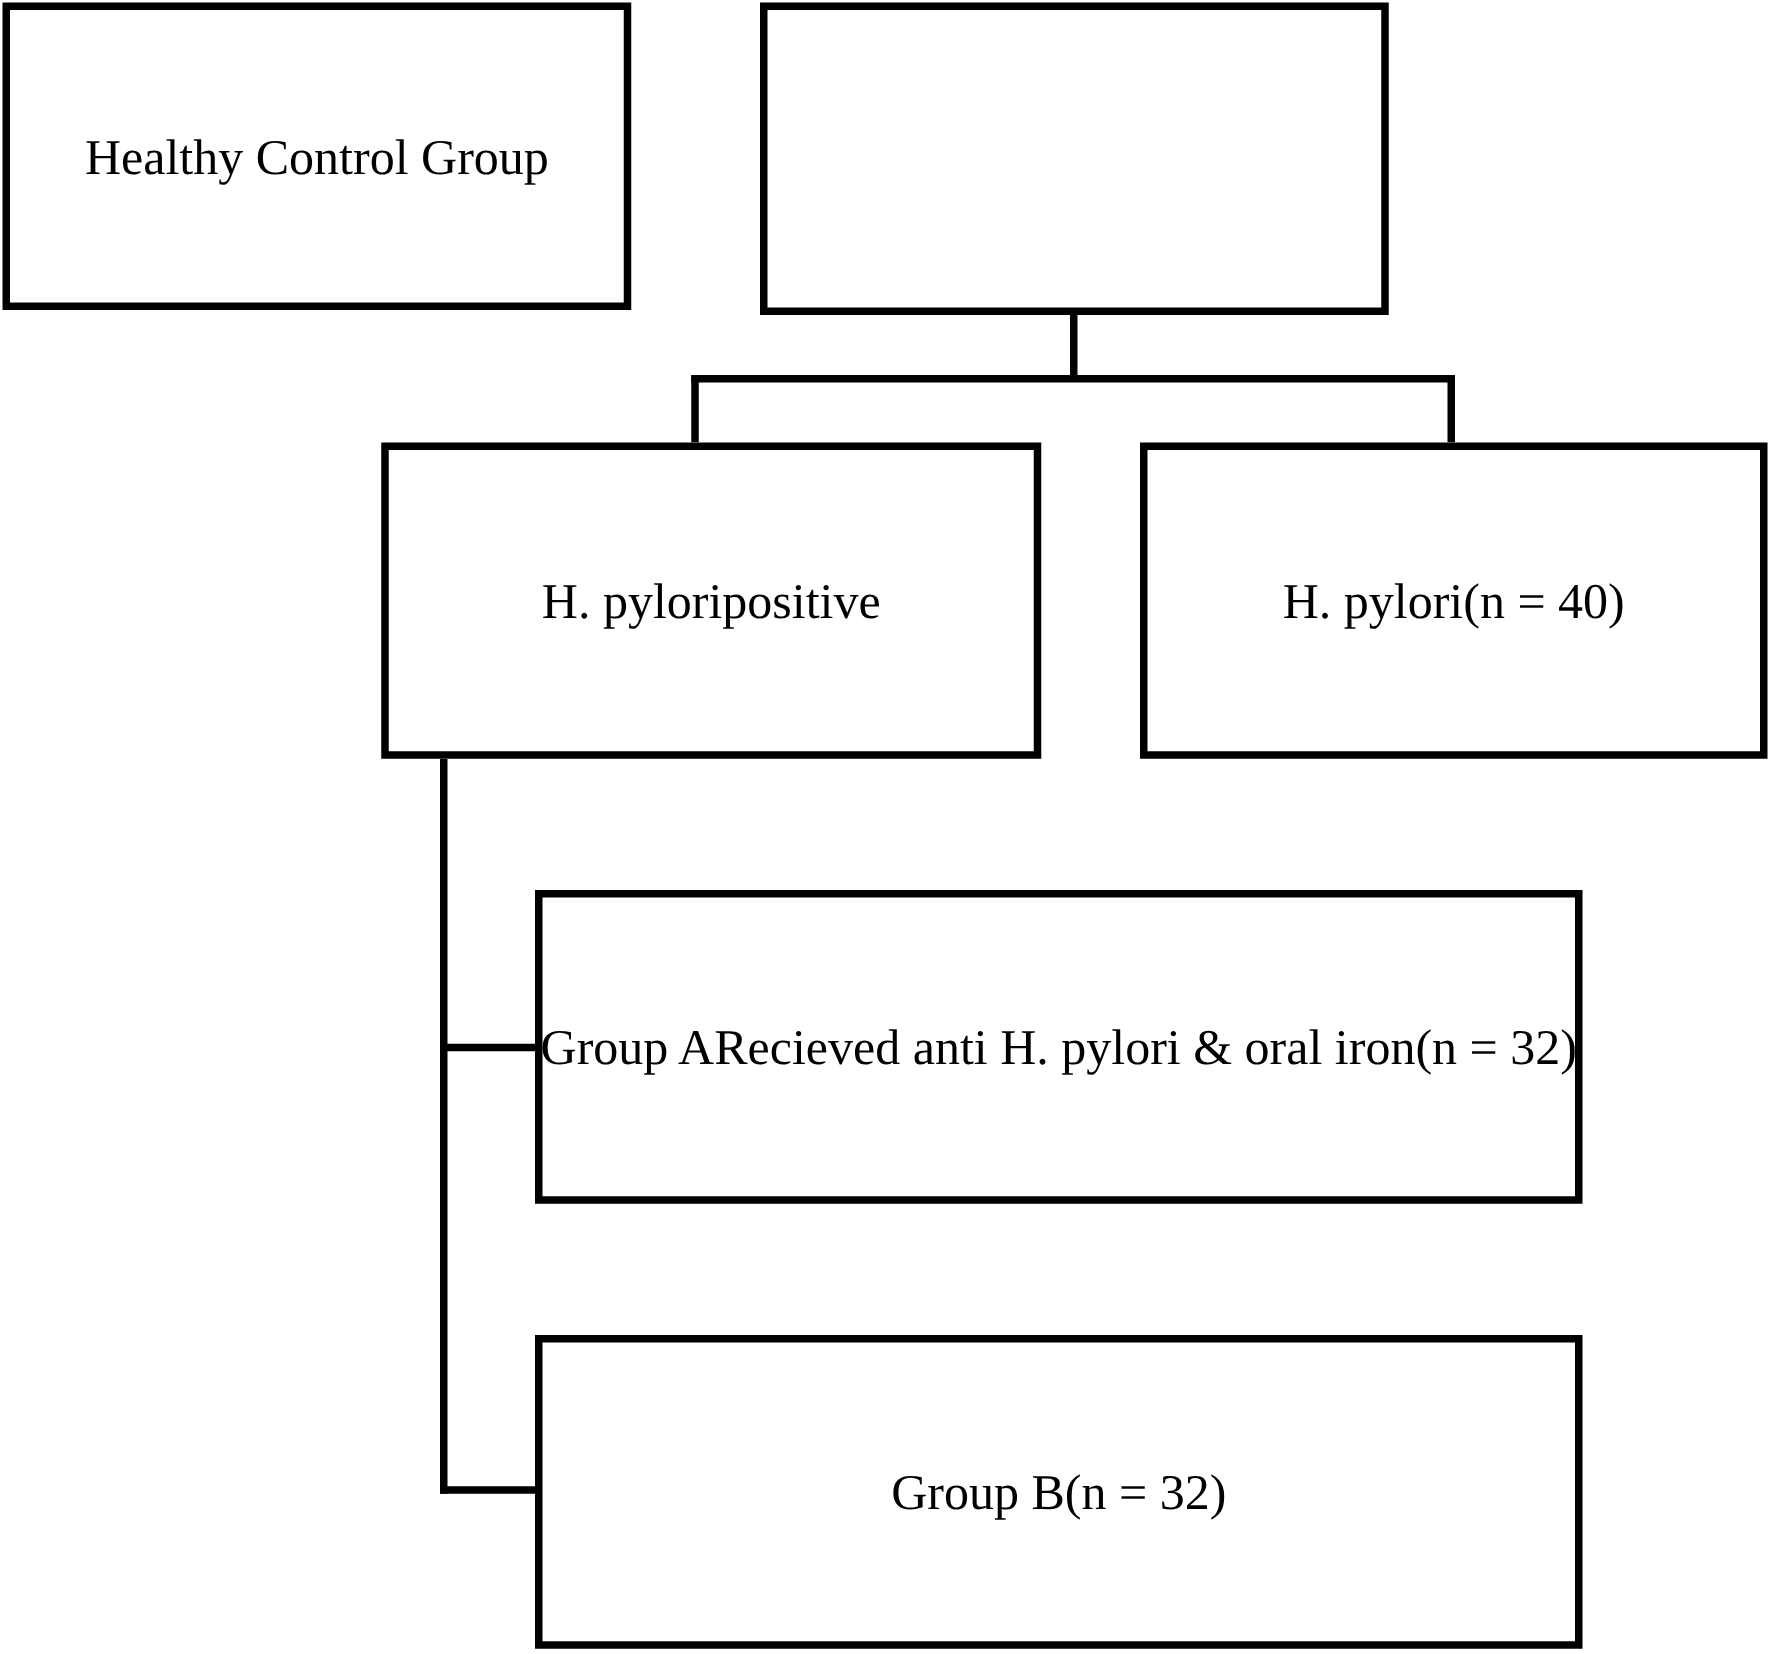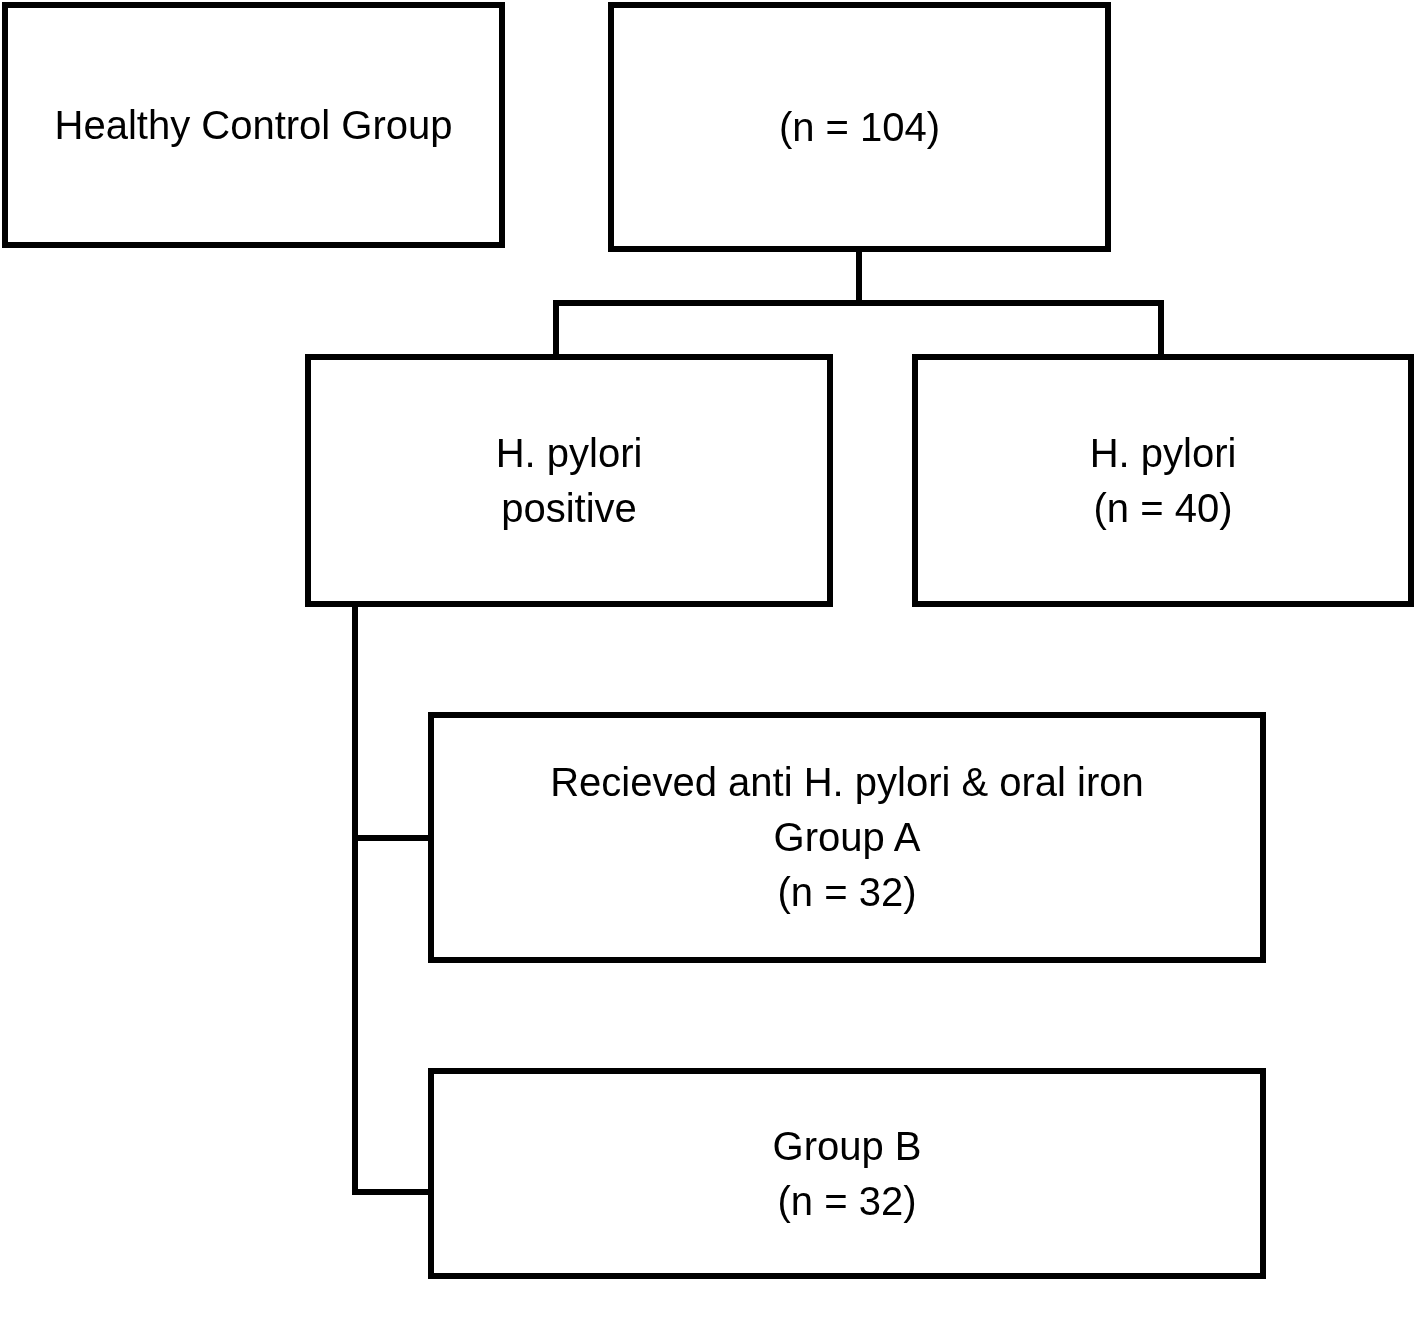--- a/index.html
+++ b/index.html
@@ -14,39 +14,40 @@
     background: #ffffff;
     font-family: "Liberation Sans", sans-serif;
     color: #000000;
   }
   .node {
     position: absolute;
     box-sizing: border-box;
     background: #ffffff;
     border: 6px solid #000000;
     display: flex;
-    flex-direction: column;
+    flex-direction: row;
     justify-content: center;
     align-items: center;
     text-align: center;
     font-size: 40px;
     line-height: 55px;
+    font-family: Liberation Serif, serif;
   }
   .node .line { white-space: nowrap; }
   .conn {
     position: absolute;
     background: #000000;
   }
   
   #node-healthy  { left: 2px;   top: 2px;    width: 503px; height: 246px; }
   #node-ida      { left: 608px; top: 2px;    width: 503px; height: 250px; }
   #node-positive { left: 305px; top: 354px;  width: 528px; height: 253px; }
   #node-negative { left: 912px; top: 354px;  width: 502px; height: 253px; }
   #node-group-a  { left: 428px; top: 712px;  width: 838px; height: 251px; }
-  #node-group-b  { left: 428px; top: 1068px; width: 838px; height: 211px; }
+  #node-group-b  { left: 428px; top: 1068px; width: 838px; height: 251px; }
   
   #conn-ida-drop      { left: 856px;  top: 252px;  width: 6px;   height: 53px;  }
   #conn-split-h       { left: 553px;  top: 300px;  width: 611px; height: 6px;   }
   #conn-left-drop     { left: 553px;  top: 300px;  width: 6px;   height: 54px;  }
   #conn-right-drop    { left: 1158px; top: 300px;  width: 6px;   height: 54px;  }
   #conn-positive-drop { left: 352px;  top: 607px;  width: 6px;   height: 588px; }
   #conn-group-a-stub  { left: 352px;  top: 835px;  width: 76px;  height: 6px;   }
   #conn-group-b-stub  { left: 352px;  top: 1189px; width: 76px;  height: 6px;   }
 </style>
 </head>
@@ -60,36 +61,35 @@
   <div class="conn" id="conn-right-drop"></div>
   <div class="conn" id="conn-positive-drop"></div>
   <div class="conn" id="conn-group-a-stub"></div>
   <div class="conn" id="conn-group-b-stub"></div>
 
   <div class="node" id="node-healthy">
     <div class="line">Healthy Control Group</div>
   </div>
 
   <div class="node" id="node-ida">
-    <div class="line">(n = 104)</div>
   </div>
 
   <div class="node" id="node-positive">
     <div class="line">H. pylori</div>
     <div class="line">positive</div>
   </div>
 
   <div class="node" id="node-negative">
     <div class="line">H. pylori</div>
     <div class="line">(n = 40)</div>
   </div>
 
   <div class="node" id="node-group-a">
+    <div class="line">Group A</div>
     <div class="line">Recieved anti H. pylori &amp; oral iron</div>
-    <div class="line">Group A</div>
     <div class="line">(n = 32)</div>
   </div>
 
   <div class="node" id="node-group-b">
     <div class="line">Group B</div>
     <div class="line">(n = 32)</div>
   </div>
 
 </div>
 

